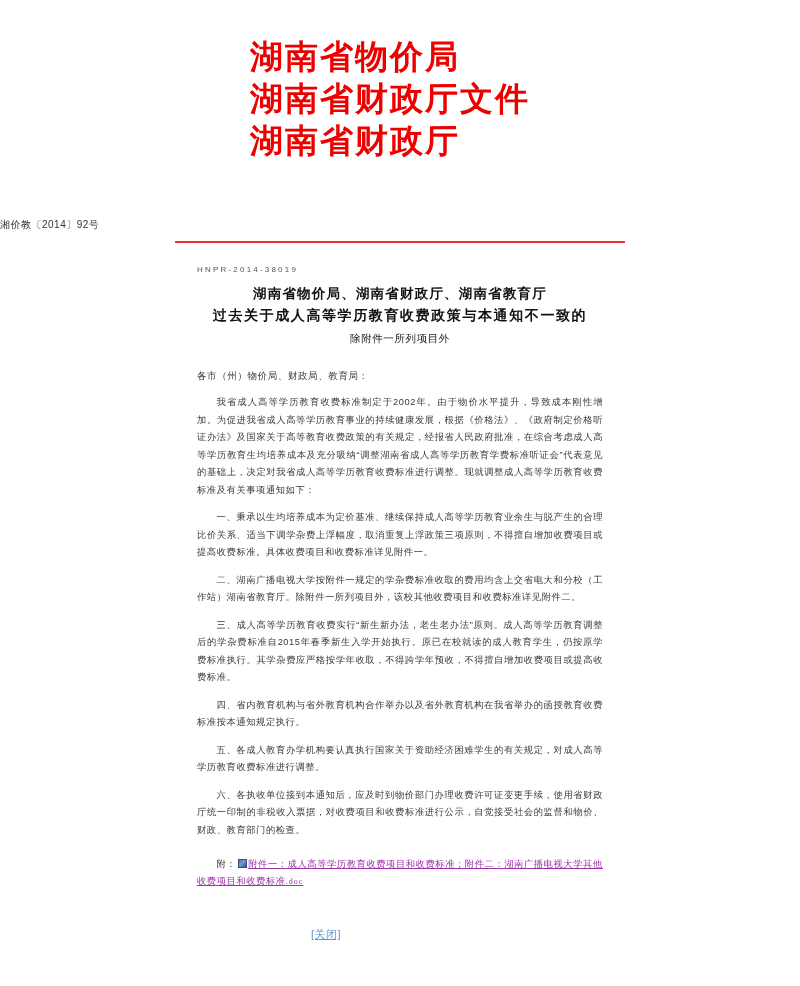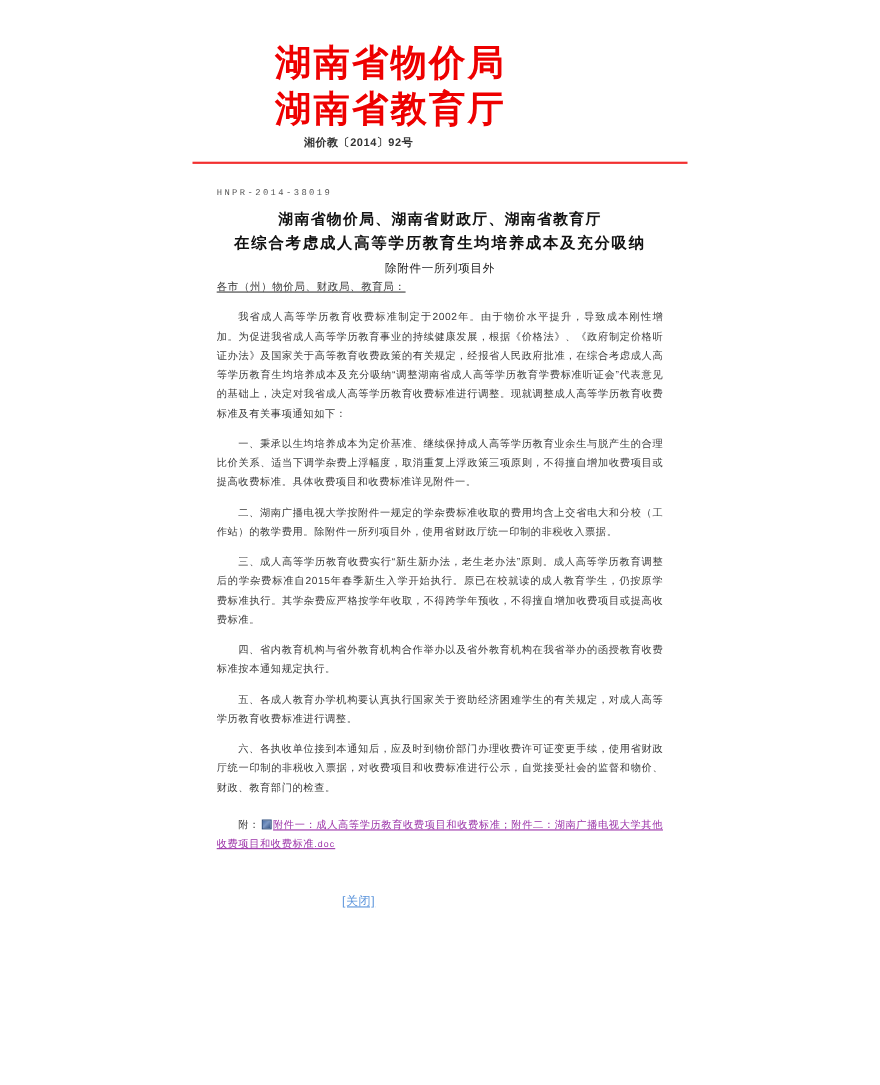--- a/index.html
+++ b/index.html
@@ -33,22 +33,21 @@
     font-family: "DejaVu Serif", "Liberation Serif", serif;
     font-weight: 700;
     font-size: 33px;
     line-height: 42px;
     letter-spacing: 2px;
     white-space: nowrap;
   }
 
   
   .docnum-row {
-    text-align: center;
-    font-weight: bold;
+    margin-top: 52px;
   }
   .docnum {
     font-family: "Liberation Sans", "DejaVu Sans", sans-serif;
     font-size: 10px;
     color: #333333;
     letter-spacing: 0.5px;
   }
 
   
   .red-rule-wrap {
@@ -64,21 +63,21 @@
 
   
   .content {
     margin-top: 22px;
     padding-left: 197px;
     padding-right: 197px;
     width: 406px;
   }
 
   .doc-code {
-    font-family: Liberation Mono, monospace;
+    font-family: Liberation Sans, sans-serif;
     font-size: 8px;
     color: #555555;
     letter-spacing: 2.2px;
     margin-bottom: 9px;
   }
 
   .title-block {
     text-align: center;
   }
   .title-line-1 {
@@ -100,27 +99,26 @@
   .title-date {
     font-family: "Liberation Sans", "DejaVu Sans", sans-serif;
     font-size: 10.5px;
     color: #222222;
     letter-spacing: 0.6px;
     margin-top: 4px;
     line-height: 16px;
   }
 
   .salutation {
-    margin-top: 2px;
+    margin-top: 22px;
     font-family: "Liberation Sans", "DejaVu Sans", sans-serif;
     font-size: 9.5px;
     color: #3a3a3a;
     letter-spacing: 0.6px;
     line-height: 16px;
-    text-decoration: underline;
   }
 
   .para {
     margin-top: 10px;
     font-family: "Liberation Sans", "DejaVu Sans", sans-serif;
     font-size: 9.3px;
     color: #3a3a3a;
     line-height: 17.5px;
     letter-spacing: 0.55px;
     text-align: justify;
@@ -151,21 +149,21 @@
     box-sizing: border-box;
   }
   .attach-link {
     color: #9b31a8;
     text-decoration: underline;
     letter-spacing: 0.55px;
   }
   .attach-ext {
     color: #9b31a8;
     text-decoration: underline;
-    font-family: Liberation Sans, sans-serif;
+    font-family: Liberation Serif, serif;
     font-size: 8px;
     letter-spacing: 1px;
   }
 
   
   .close-row {
     margin-top: 34px;
     text-align: center;
   }
   .close-link {
@@ -176,46 +174,47 @@
     letter-spacing: 0.5px;
   }
 </style>
 </head>
 <body>
 
 <div class="page">
 
   <div class="masthead">
     <div class="masthead-line">湖南省物价局</div>
-    <div class="masthead-line">湖南省教育厅</div>
+    <div class="masthead-line">湖南省财政厅文件</div>
+    <div class="masthead-line">湖南省财政厅</div>
   </div>
 
   <div class="docnum-row">
     <span class="docnum">湘价教〔2014〕92号</span>
   </div>
 
   <div class="red-rule-wrap">
     <div class="red-rule"></div>
   </div>
 
   <div class="content">
 
     <div class="doc-code">HNPR-2014-38019</div>
 
     <div class="title-block">
       <div class="title-line-1">湖南省物价局、湖南省财政厅、湖南省教育厅</div>
-      <div class="title-line-2">在综合考虑成人高等学历教育生均培养成本及充分吸纳</div>
+      <div class="title-line-2">过去关于成人高等学历教育收费政策与本通知不一致的</div>
       <div class="title-date">除附件一所列项目外</div>
     </div>
 
     <div class="salutation">各市（州）物价局、财政局、教育局：</div>
 
     <div class="para">我省成人高等学历教育收费标准制定于2002年。由于物价水平提升，导致成本刚性增加。为促进我省成人高等学历教育事业的持续健康发展，根据《价格法》、《政府制定价格听证办法》及国家关于高等教育收费政策的有关规定，经报省人民政府批准，在综合考虑成人高等学历教育生均培养成本及充分吸纳“调整湖南省成人高等学历教育学费标准听证会”代表意见的基础上，决定对我省成人高等学历教育收费标准进行调整。现就调整成人高等学历教育收费标准及有关事项通知如下：</div>
     <div class="para">一、秉承以生均培养成本为定价基准、继续保持成人高等学历教育业余生与脱产生的合理比价关系、适当下调学杂费上浮幅度，取消重复上浮政策三项原则，不得擅自增加收费项目或提高收费标准。具体收费项目和收费标准详见附件一。</div>
-    <div class="para">二、湖南广播电视大学按附件一规定的学杂费标准收取的费用均含上交省电大和分校（工作站）的教学费用。除附件一所列项目外，使用省财政厅统一印制的非税收入票据。</div>
+    <div class="para">二、湖南广播电视大学按附件一规定的学杂费标准收取的费用均含上交省电大和分校（工作站）湖南省教育厅。除附件一所列项目外，该校其他收费项目和收费标准详见附件二。</div>
     <div class="para">三、成人高等学历教育收费实行“新生新办法，老生老办法”原则。成人高等学历教育调整后的学杂费标准自2015年春季新生入学开始执行。原已在校就读的成人教育学生，仍按原学费标准执行。其学杂费应严格按学年收取，不得跨学年预收，不得擅自增加收费项目或提高收费标准。</div>
     <div class="para">四、省内教育机构与省外教育机构合作举办以及省外教育机构在我省举办的函授教育收费标准按本通知规定执行。</div>
     <div class="para">五、各成人教育办学机构要认真执行国家关于资助经济困难学生的有关规定，对成人高等学历教育收费标准进行调整。</div>
     <div class="para">六、各执收单位接到本通知后，应及时到物价部门办理收费许可证变更手续，使用省财政厅统一印制的非税收入票据，对收费项目和收费标准进行公示，自觉接受社会的监督和物价、财政、教育部门的检查。</div>
 
     <div class="attach-block"><span class="attach-label">附：</span><span class="attach-icon"></span><a href="#" class="attach-link">附件一：成人高等学历教育收费项目和收费标准；附件二：湖南广播电视大学其他收费项目和收费标准</a><a href="#" class="attach-ext">.doc</a></div>
 
   </div>
 
   <div class="close-row">

